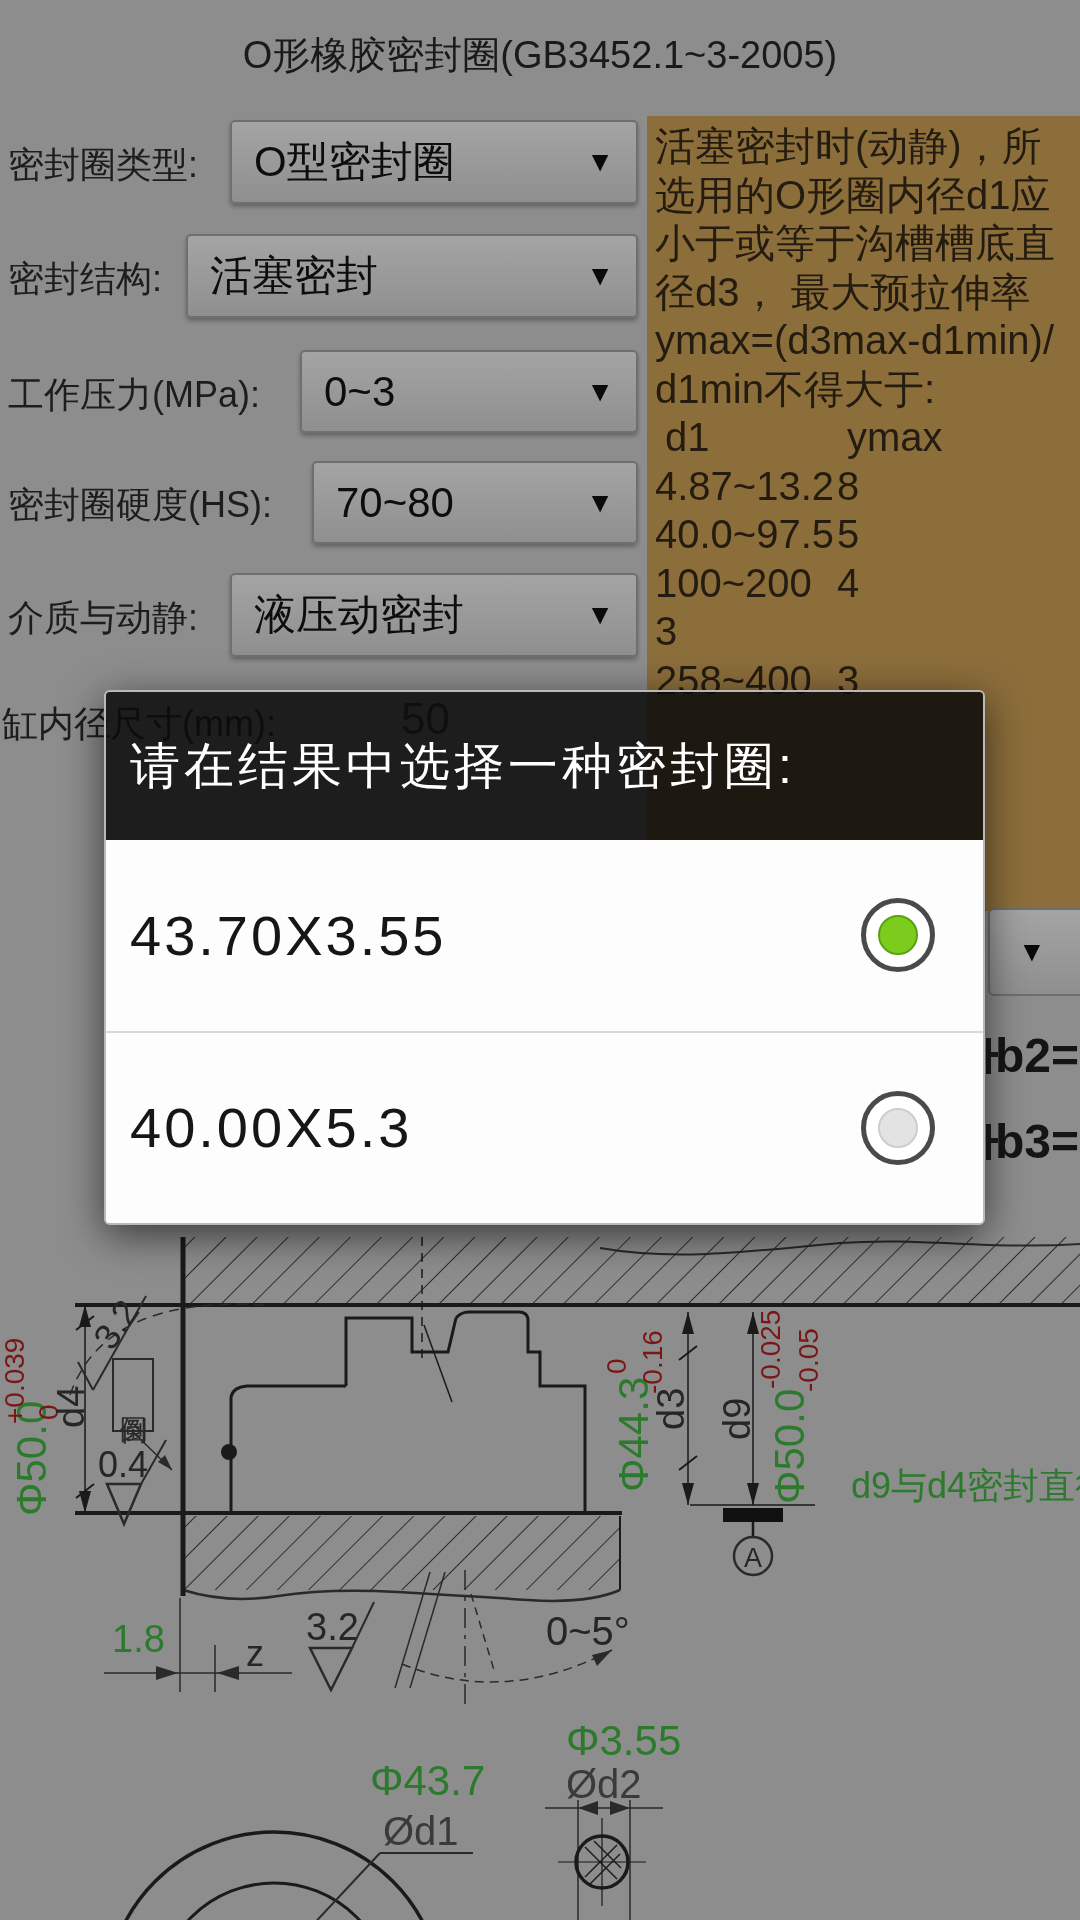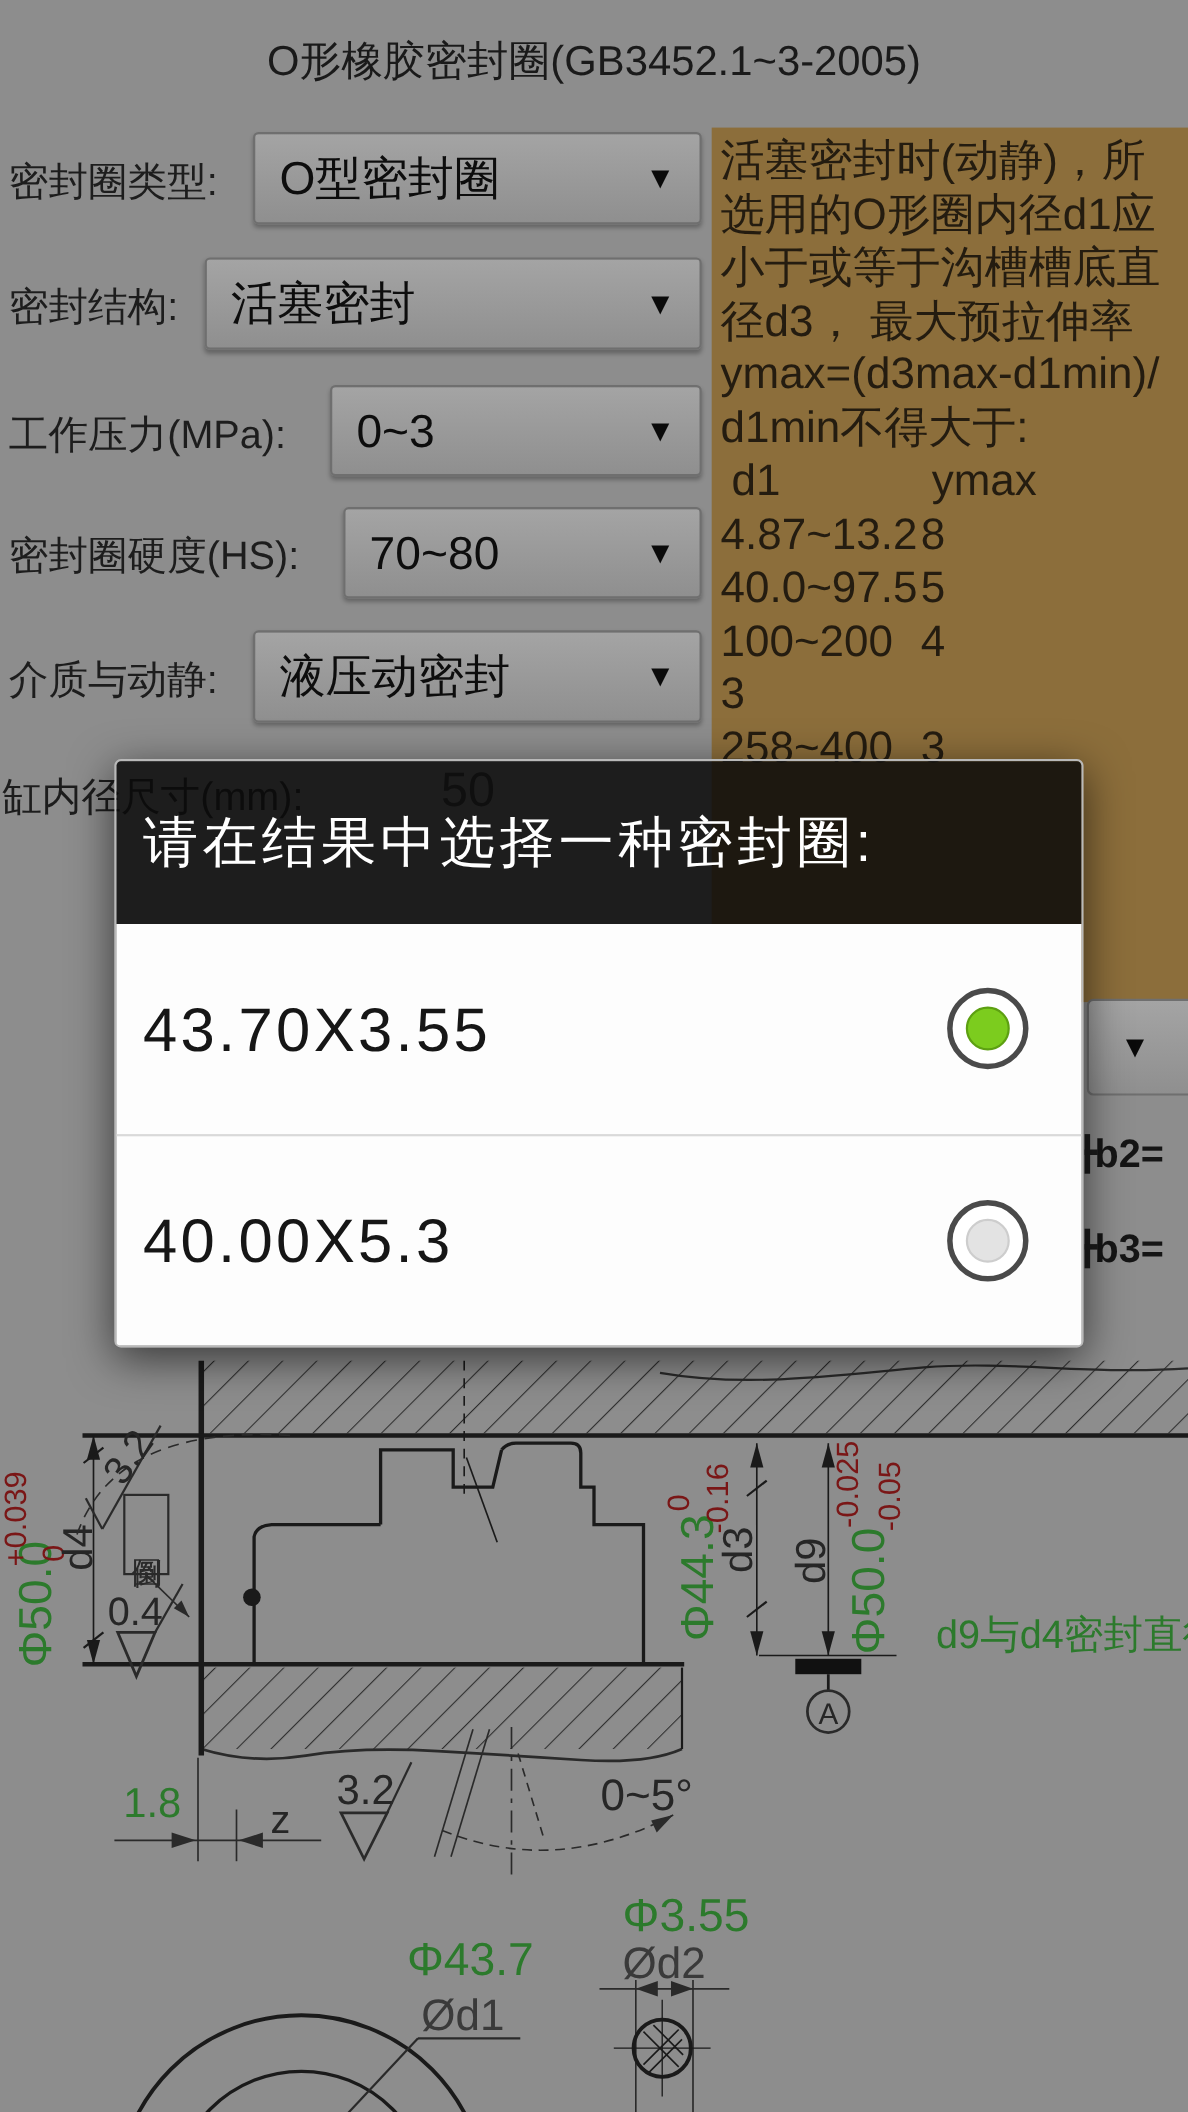--- a/index.html
+++ b/index.html
@@ -28,21 +28,21 @@
          overflow:hidden;white-space:nowrap;}
   .t-row{display:flex;}
   .t-c1{flex:0 0 182px;}
   .t-c2{flex:1;}
   .t-head .t-c1{padding-left:10px;}
   
   .bg-dd{position:absolute;left:988px;top:908px;width:150px;height:88px;border-radius:6px;
          background:linear-gradient(#a4a4a4,#8f8f8f);border:2px solid #6f6f6f;display:flex;
          align-items:center;box-sizing:border-box;padding-left:28px;}
   .bg-dd .arr{font-size:28px;color:#0a0a0a;}
-  .edge-label{position:absolute;font-size:36px;font-weight:700;color:#151515;display:flex;align-items:center;}
+  .edge-label{position:absolute;font-size:48px;font-weight:700;color:#151515;display:flex;align-items:center;}
   .edge-label .stub{width:5px;height:36px;background:#1c1c1c;margin-right:4px;position:relative;}
   .edge-label .stub::after{content:"";position:absolute;left:0;top:14px;width:12px;height:5px;background:#1c1c1c;}
   .b2{left:986px;top:1028px}
   .b3{left:986px;top:1114px}
   
   .dialog{position:absolute;left:104px;top:690px;width:881px;height:535px;z-index:10;
           border:2px solid #b9b9b9;border-radius:6px;box-sizing:border-box;
           box-shadow:0 10px 40px rgba(0,0,0,.6);display:flex;flex-direction:column;}
   .dlg-header{height:148px;background:rgba(9,9,9,0.85);border-radius:4px 4px 0 0;
               display:flex;align-items:center;padding-left:24px;box-sizing:border-box;}

